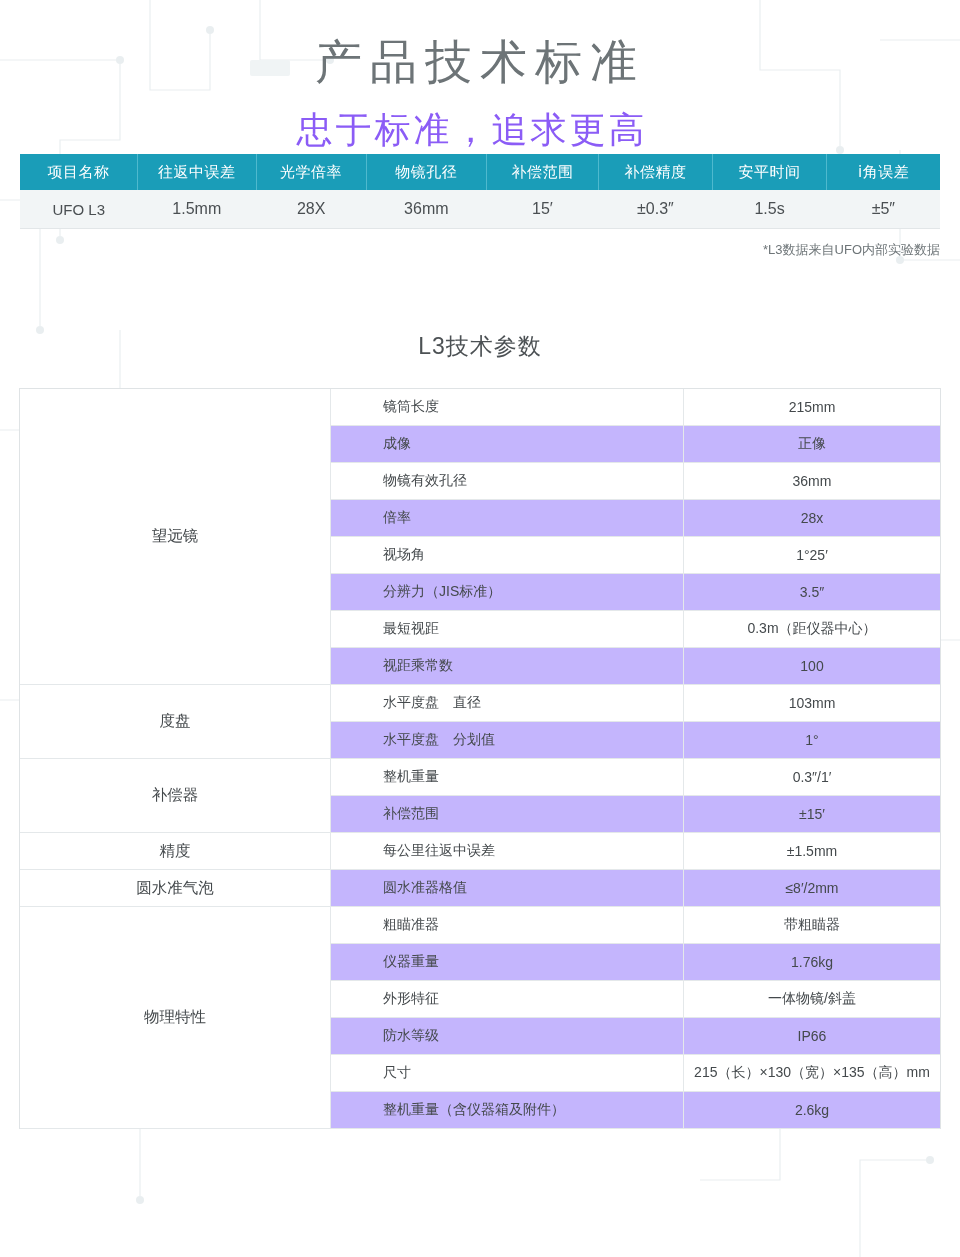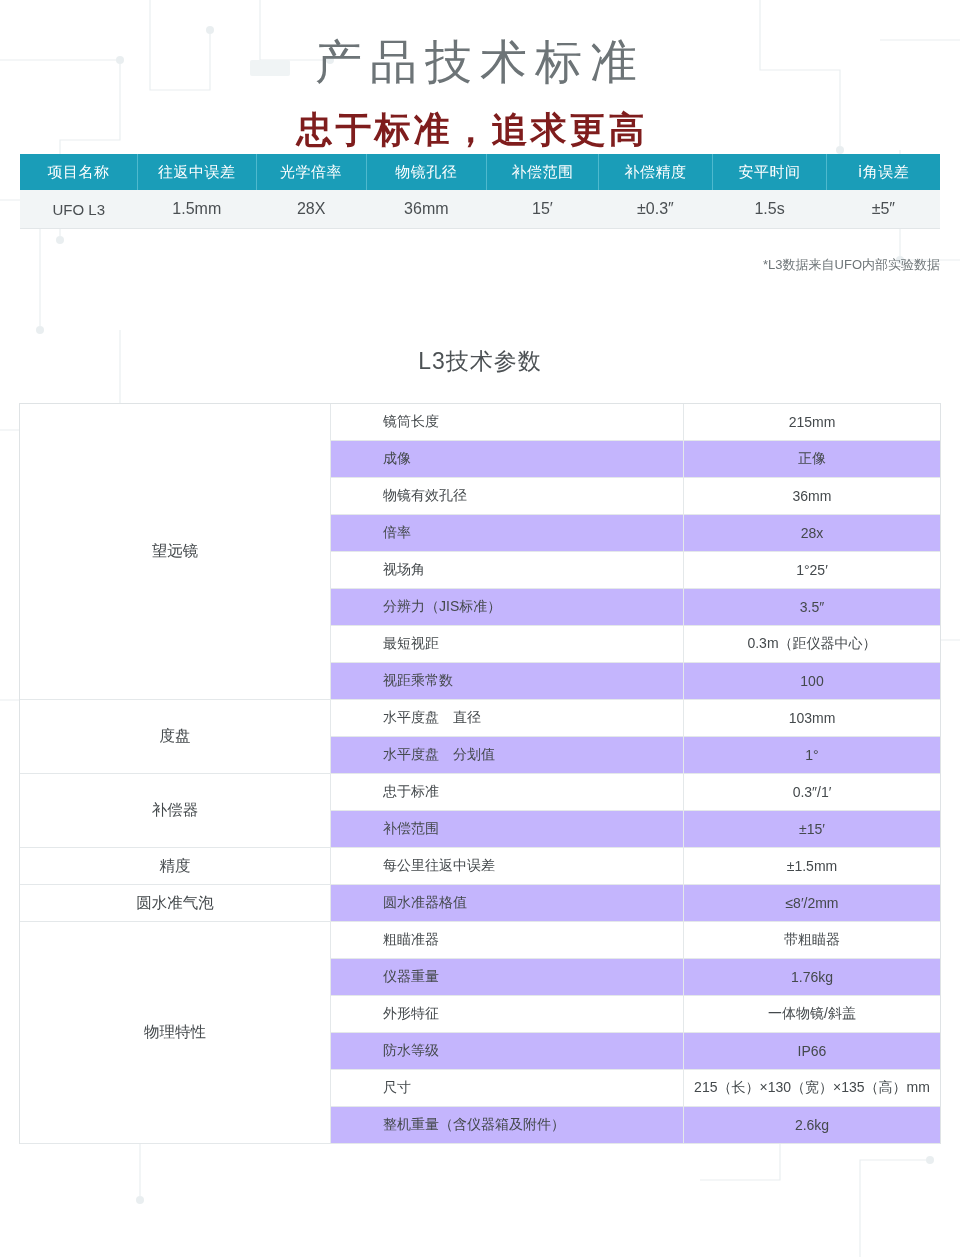--- a/index.html
+++ b/index.html
@@ -39,22 +39,22 @@
     font-size: 47px;
     letter-spacing: 8px;
     color: #6d7477;
     font-weight: 400;
     line-height: 1.35;
     margin: 12px;
   }
   .sub-title {
     font-size: 36px;
     letter-spacing: 3px;
-    color: #7f1d1d;
-    font-weight: 700;
+    color: #8b5cf6;
+    font-weight: 400;
     margin: 14px 16px 0 0;
     line-height: 1.3;
   }
 
   
   .section-title {
     text-align: center;
     font-size: 22px;
     color: #4c5154;
     font-weight: 400;
@@ -91,21 +91,21 @@
   }
   .compare-table tr.row-a td { background: #ffffff; }
   .compare-table tr.row-b td { background: #f2f5f6; }
   .compare-table tr.row-a td:first-child,
   .compare-table tr.row-b td:first-child { font-size: 15px; }
   .compare-table td.label-col { color: #4a4f52; }
 
   .note {
     text-align: right;
     width: 920px;
-    margin: 27px auto 0 auto;
+    margin: 12px auto 0 auto;
     font-size: 13px;
     color: #6e7578;
   }
 
   
   .spec-wrap {
     width: 920px;
     margin: 0 auto;
     border: 1px solid #dfe3e5;
     border-bottom: none;
@@ -268,21 +268,21 @@
           <td class="item">水平度盘　直径</td>
           <td class="value">103mm</td>
         </tr>
         <tr class="alt">
           <td class="item">水平度盘　分划值</td>
           <td class="value">1°</td>
         </tr>
 
         <tr>
           <td class="group" rowspan="2">补偿器</td>
-          <td class="item">忠于标准</td>
+          <td class="item">整机重量</td>
           <td class="value">0.3″/1′</td>
         </tr>
         <tr class="alt">
           <td class="item">补偿范围</td>
           <td class="value">±15′</td>
         </tr>
 
         <tr>
           <td class="group">精度</td>
           <td class="item">每公里往返中误差</td>

